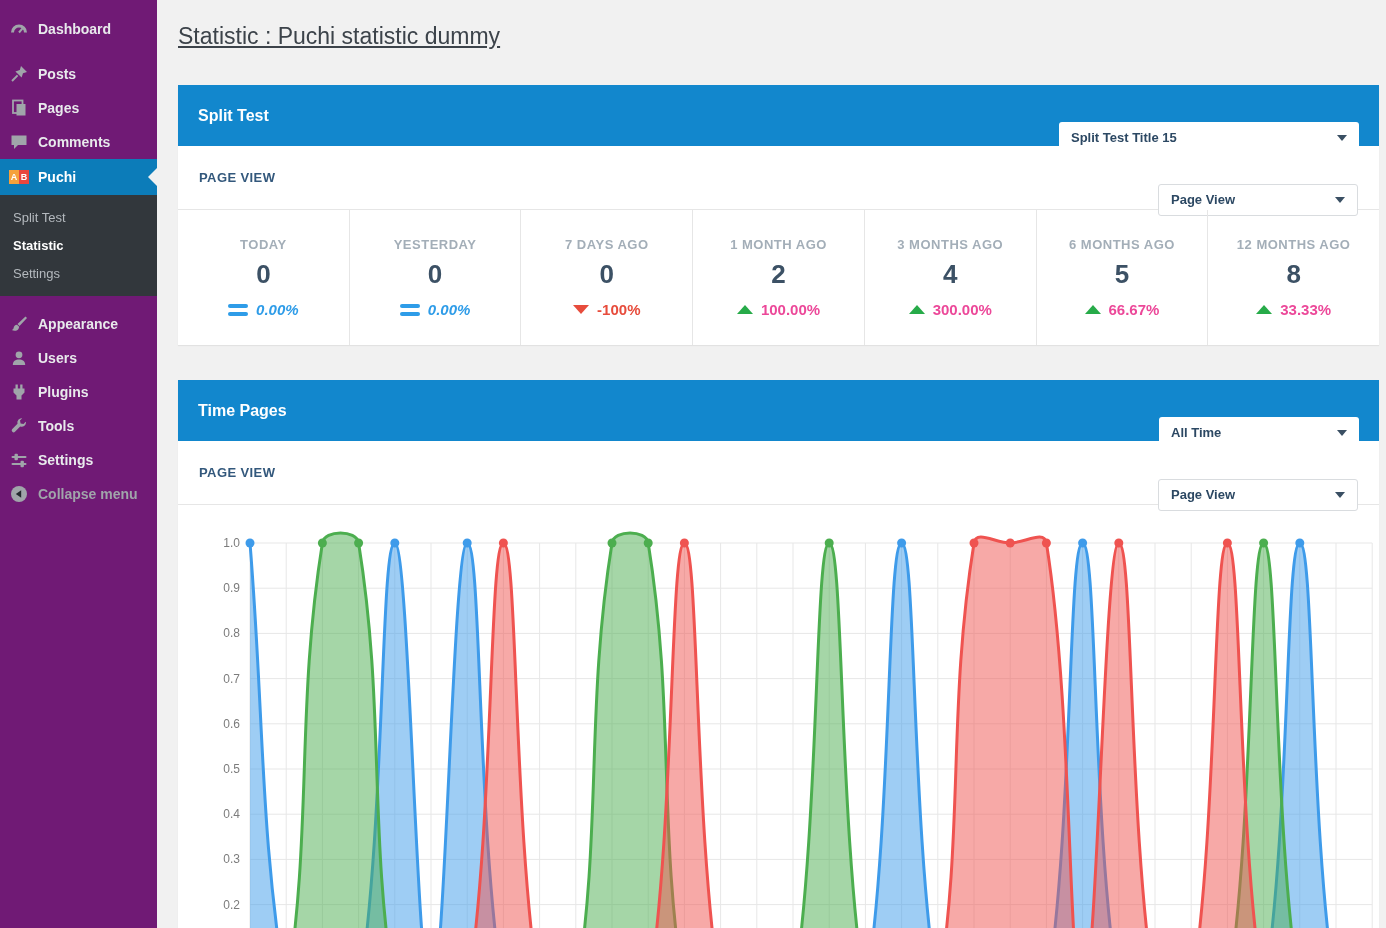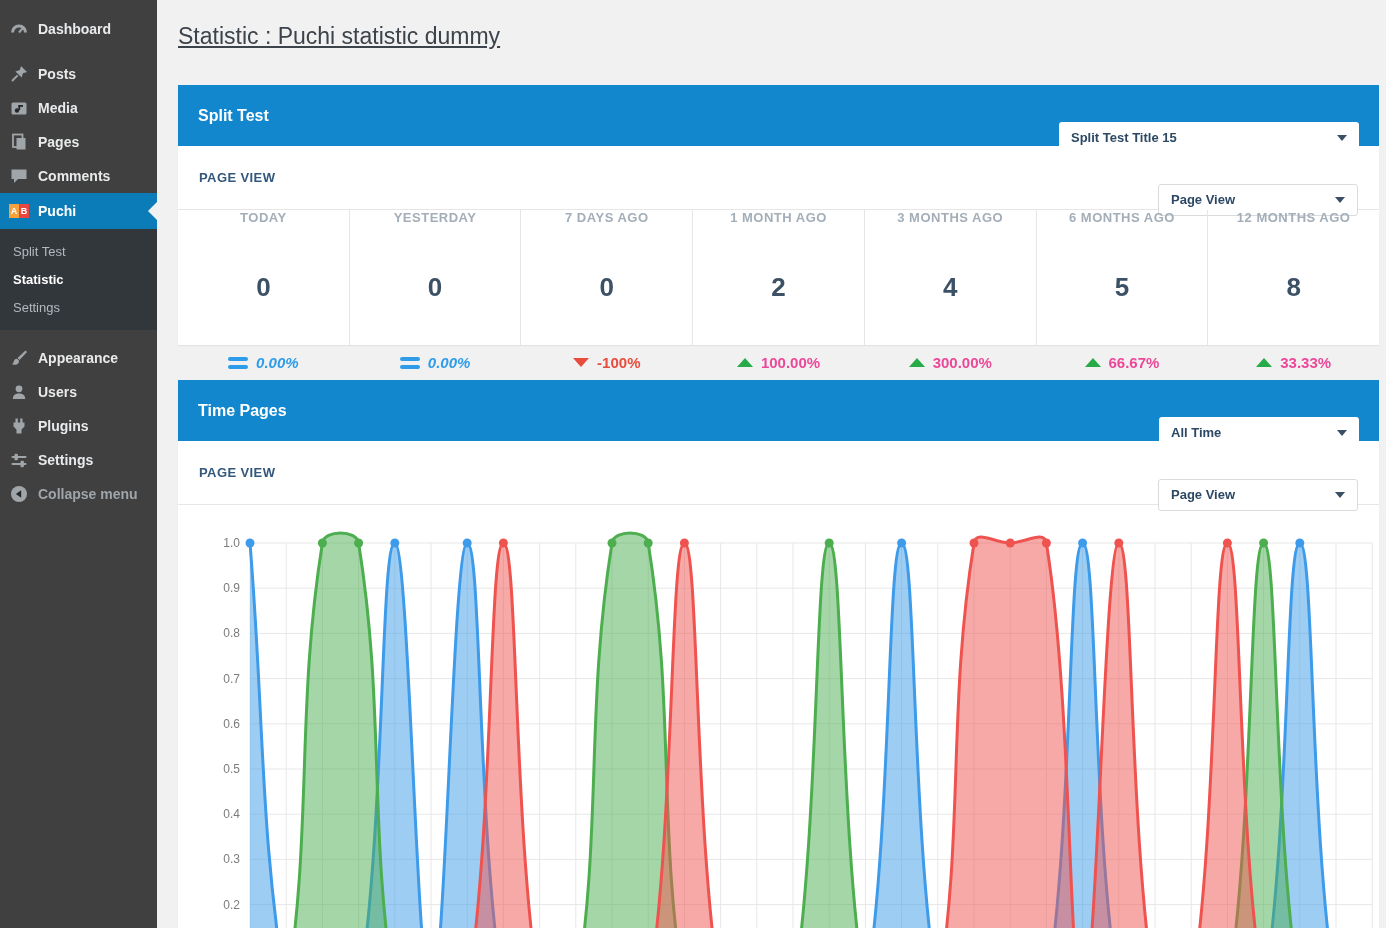--- a/index.html
+++ b/index.html
@@ -1,20 +1,20 @@
 <!DOCTYPE html>
 <html><head>
 <meta charset="utf-8">
 <style>
   * { margin:0; padding:0; box-sizing:border-box; }
   html,body { width:1386px; height:928px; overflow:hidden; }
   body { font-family:"Liberation Sans", sans-serif; background:#f1f1f1; position:relative; }
 
   
-  .sidebar { position:absolute; left:0; top:0; bottom:0; width:157px; background:#404040; padding-top:12px; z-index:5; }
+  .sidebar { position:absolute; left:0; top:0; bottom:0; width:157px; background:#701a75; padding-top:12px; z-index:5; }
   .menu-item { height:34px; display:flex; align-items:center; gap:9px; padding-left:9px; color:#e8eaec; font-size:14px; font-weight:bold; cursor:pointer; position:relative; }
   .menu-item .mi { width:20px; height:20px; flex:0 0 20px; display:flex; align-items:center; justify-content:center; }
   .menu-sep { height:11px; }
   .menu-item.active { background:#0c7cb9; color:#fff; height:36px; }
   .menu-item.active .arrow-notch { position:absolute; right:0; top:50%; margin-top:-9px; width:0; height:0;
       border-top:9px solid transparent; border-bottom:9px solid transparent; border-right:9px solid #f1f1f1; }
   .submenu { background:#32373c; padding:8px 0 9px 0; }
   .submenu-item { height:28px; display:flex; align-items:center; padding-left:13px; font-size:13px; color:#b4b9be; cursor:pointer; }
   .submenu-item.current { color:#ffffff; font-weight:bold; }
   .gap-after-submenu { height:11px; }
@@ -36,21 +36,21 @@
   .section-label { font-size:13px; font-weight:bold; color:#33587c; letter-spacing:.4px; }
   .select-group { display:flex; gap:10px; }
 
   .select { height:32px; background:#fff; border:1px solid #d9dcdf; border-radius:3px; display:flex; align-items:center;
             justify-content:space-between; padding:0 12px; font-size:13px; font-weight:bold; color:#2c4863; cursor:pointer;margin-top:44px; }
   .select.on-blue { border:none; }
   .caret { width:0; height:0; border-left:5px solid transparent; border-right:5px solid transparent; border-top:6px solid #3a4f63; margin-left:10px; }
 
   
   .stats-row { display:flex; height:135px; }
-  .stat { flex:1; display:flex; flex-direction:column; align-items:center; border-right:1px solid #e6e6e6;gap:40px; }
+  .stat { flex:1; display:flex; flex-direction:column; align-items:center; justify-content:center; border-right:1px solid #e6e6e6; }
   .stat:last-child { border-right:none; }
   .stat-label { font-size:13px; font-weight:bold; color:#a3aeb8; letter-spacing:.5px; }
   .stat-value { font-size:26px; font-weight:bold; color:#3c5165; margin-top:7px; }
   .stat-trend { margin-top:11px; display:flex; align-items:center; gap:8px; font-size:15px; font-weight:bold; }
   .trend-flat { color:#2e9ce8;font-style:italic; }
   .trend-down { color:#e74c3c; }
   .trend-up   { color:#ec4899; }
   .eq-icon { display:flex; flex-direction:column; gap:4px; }
   .eq-icon i { display:block; width:20px; height:4px; background:#2e9ce8; border-radius:2px; }
   .tri-down { width:0; height:0; border-left:8px solid transparent; border-right:8px solid transparent; border-top:9px solid #e74c3c; }
@@ -81,31 +81,20 @@
   <div class="menu-item">
     <span class="mi">
       <svg width="20" height="20" viewBox="0 0 20 20">
           <path d="M12 2 L18 8 L14 9.2 L12.6 13.6 L6.4 7.4 L10.8 6 Z" fill="#a0a5aa"></path>
           <path d="M8.6 11.4 L3 17" stroke="#a0a5aa" stroke-width="2"></path>
         </svg>
     </span>
     <span>Posts</span>
   </div>
 
-  <div class="menu-item">
-    <span class="mi">
-      <svg width="20" height="20" viewBox="0 0 20 20">
-          <rect x="2.5" y="4.5" width="15" height="12" rx="1.5" fill="#a0a5aa"></rect>
-          <circle cx="8" cy="12.5" r="2.2" fill="#23282d"></circle>
-          <rect x="9.4" y="7" width="1.8" height="5" fill="#23282d"></rect>
-          <rect x="9.4" y="7" width="4.6" height="1.8" fill="#23282d"></rect>
-        </svg>
-    </span>
-    <span>Media</span>
-  </div>
 
   <div class="menu-item">
     <span class="mi">
       <svg width="20" height="20" viewBox="0 0 20 20">
           <rect x="4" y="2.5" width="9.5" height="12.5" fill="none" stroke="#a0a5aa" stroke-width="1.8"></rect>
           <rect x="7.5" y="6" width="9" height="11.5" fill="#a0a5aa"></rect>
         </svg>
     </span>
     <span>Pages</span>
   </div>
@@ -165,20 +154,28 @@
 
   <div class="menu-item">
     <span class="mi">
       <svg width="20" height="20" viewBox="0 0 20 20">
           <path d="M6.5 2.5v4h-2v4l3 3v4h5v-4l3-3v-4h-2v-4h-2.3v4h-2.4v-4z" fill="#a0a5aa"></path>
         </svg>
     </span>
     <span>Plugins</span>
   </div>
 
+  <div class="menu-item">
+    <span class="mi">
+      <svg width="20" height="20" viewBox="0 0 20 20">
+          <path d="M17 6.5a4.3 4.3 0 0 1-5.8 4L6 15.7a1.9 1.9 0 1 1-2.7-2.7l5.2-5.2A4.3 4.3 0 0 1 13.2 2.3L11 4.5l.6 2.9 2.9.6 2.2-2.2c.2.2.3.5.3.7z" fill="#a0a5aa"></path>
+        </svg>
+    </span>
+    <span>Tools</span>
+  </div>
 
   <div class="menu-item">
     <span class="mi">
       <svg width="20" height="20" viewBox="0 0 20 20">
           <rect x="2.5" y="6" width="15" height="2" rx="1" fill="#a0a5aa"></rect>
           <rect x="5.5" y="3.8" width="3.4" height="6.4" rx="1" fill="#a0a5aa"></rect>
           <rect x="2.5" y="13" width="15" height="2" rx="1" fill="#a0a5aa"></rect>
           <rect x="11.5" y="10.8" width="3.4" height="6.4" rx="1" fill="#a0a5aa"></rect>
         </svg>
     </span>

